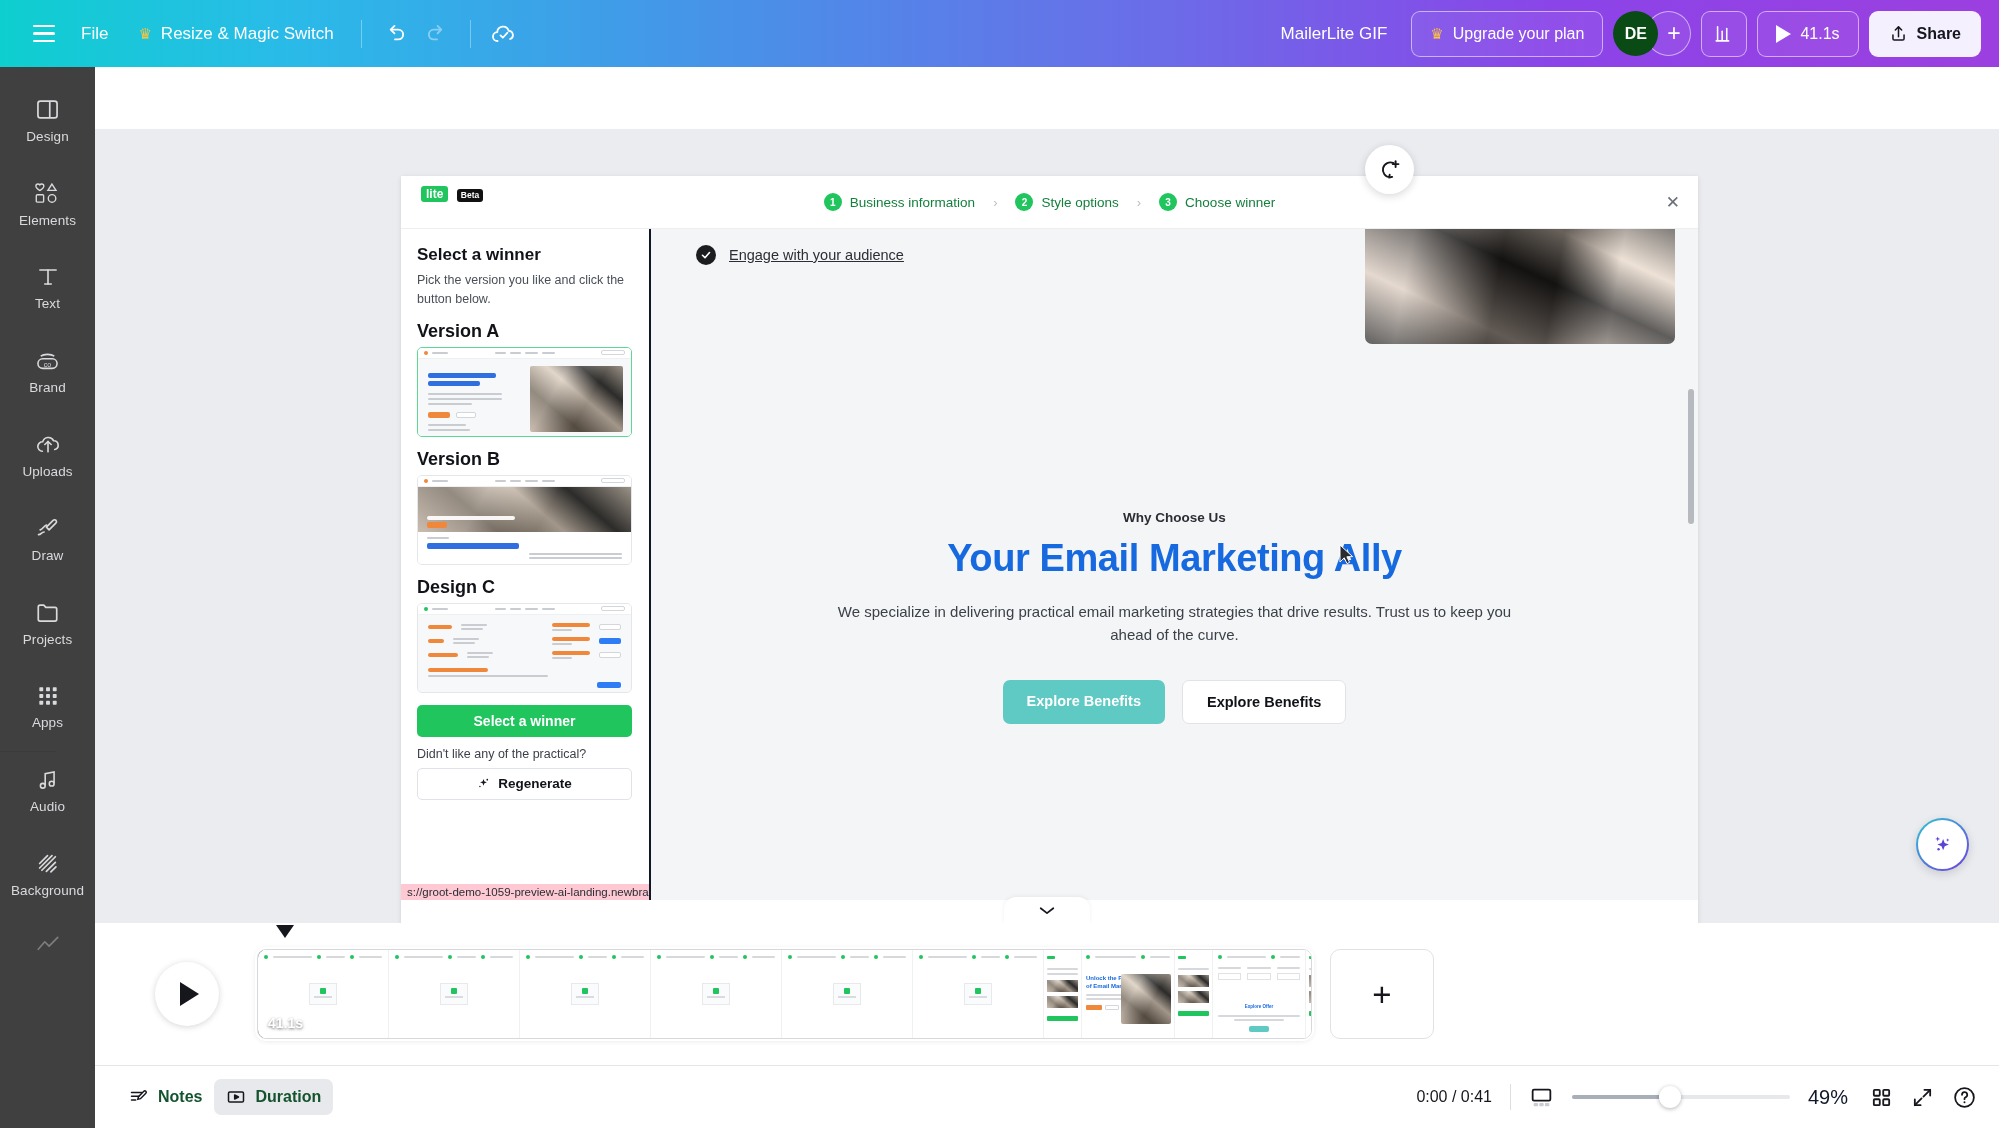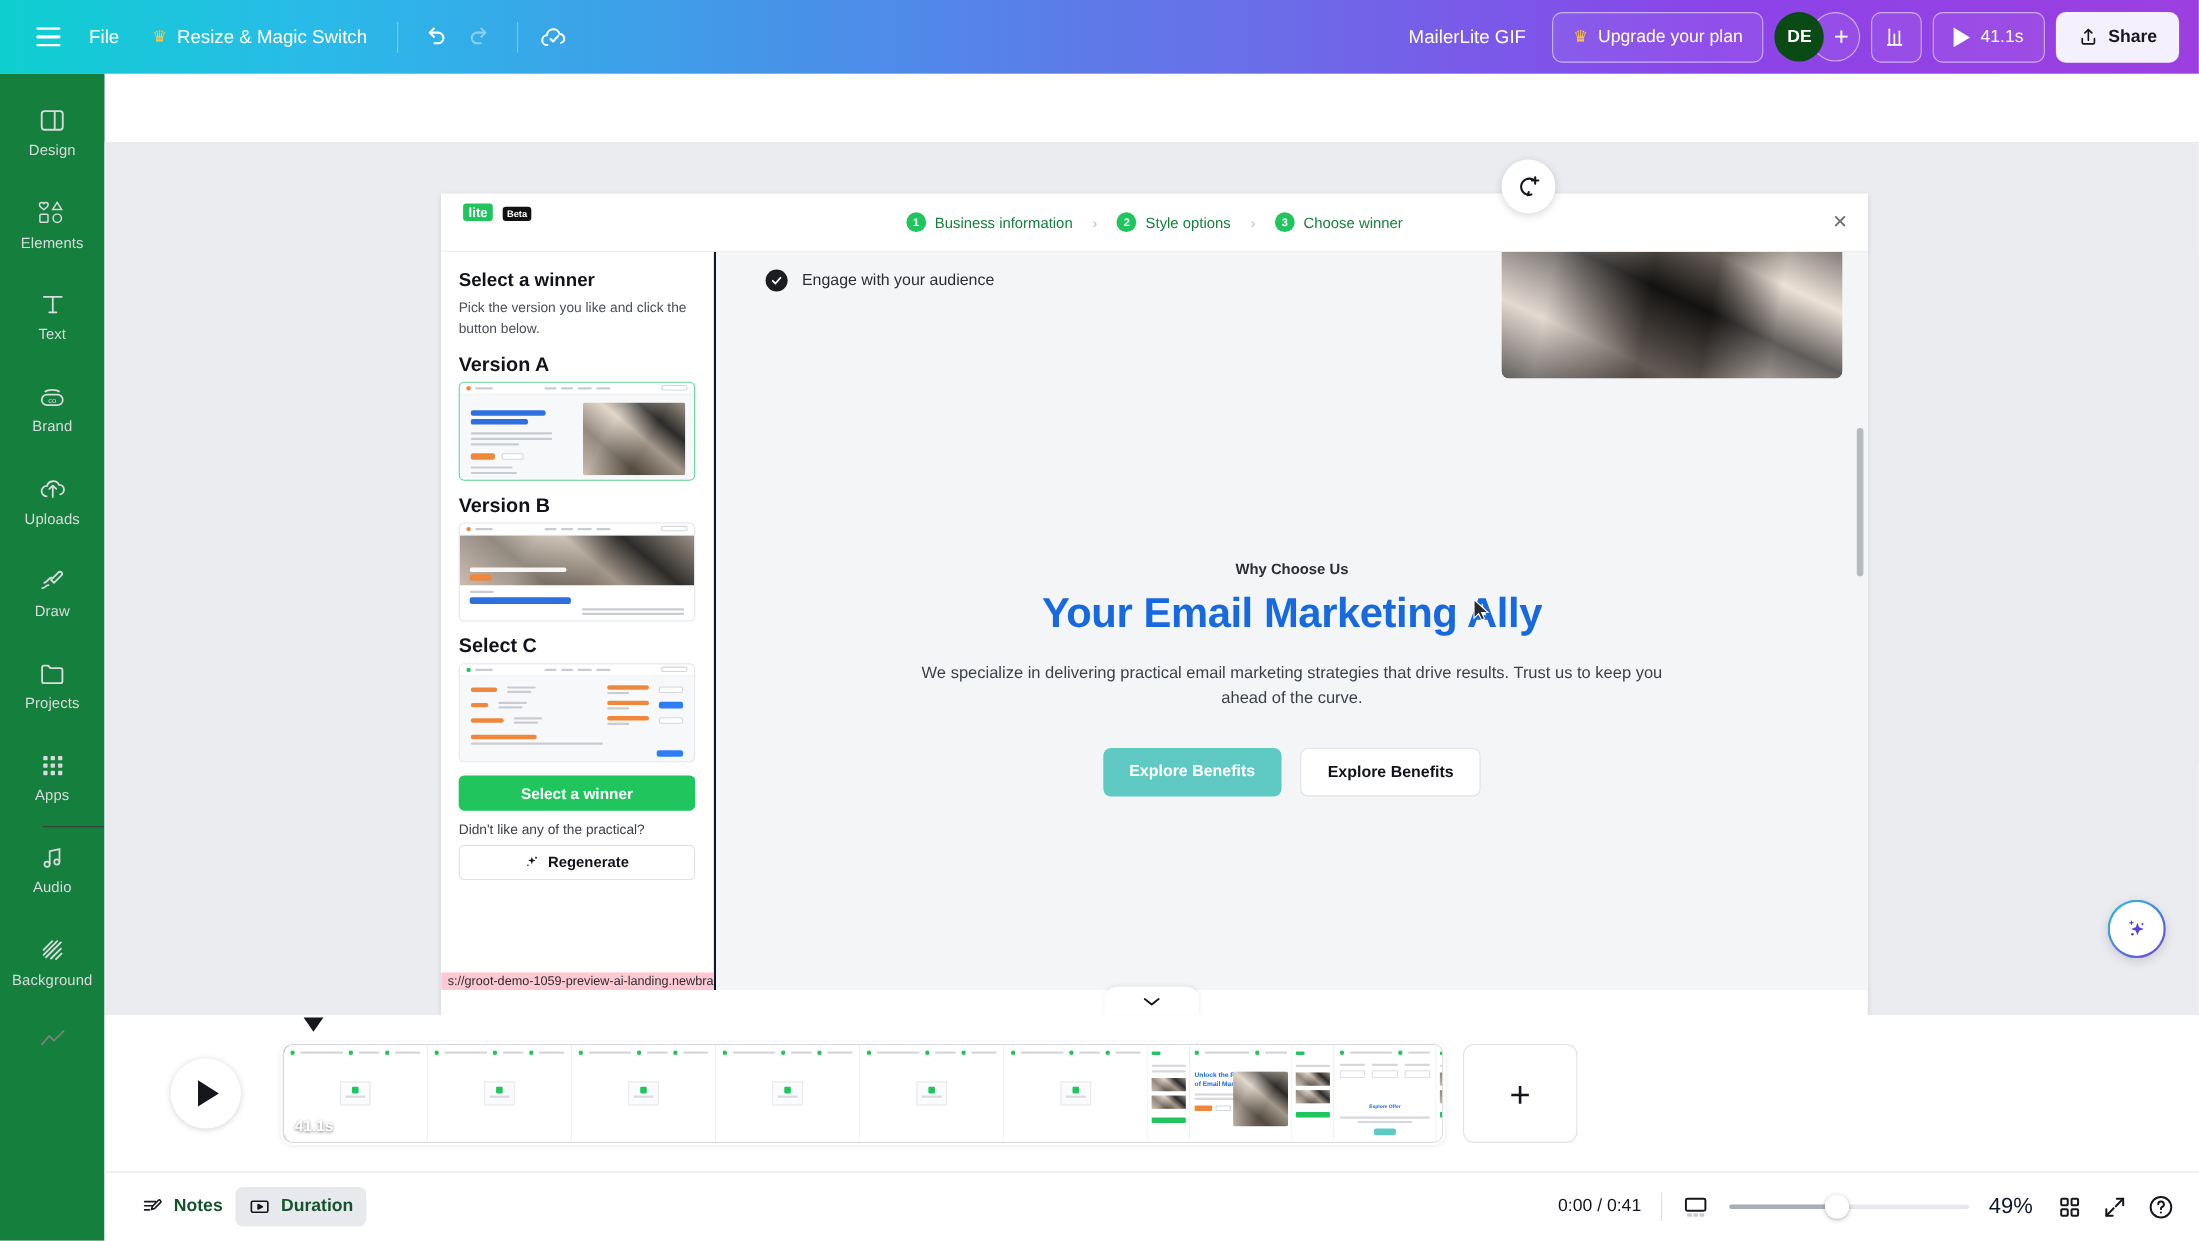--- a/index.html
+++ b/index.html
@@ -61,22 +61,22 @@
   }
   .share-btn {
     height: 46px; background: #f4f0fd; color: #16161d; border-radius: 9px;
     display: flex; align-items: center; gap: 9px; padding: 0 20px;
     font-size: 16px; font-weight: 700; cursor: pointer;
   }
 
   
   .rail {
     position: absolute; left: 0; top: 67px; width: 95px; height: 1061px;
-    background: #15803d; display: flex; flex-direction: column;
-    align-items: flex-end; padding-top: 18px; overflow: hidden;
+    background: #404040; display: flex; flex-direction: column;
+    align-items: flex-start; padding-top: 18px; overflow: hidden;
   }
   .rail-item {
     width: 95px; padding: 11px 0 9px; display: flex; flex-direction: column;
     align-items: center; gap: 6px; cursor: pointer; color: #cfd0d3;
   }
   .rail-label { font-size: 13.5px; color: #d9dadd; letter-spacing: .1px; }
   .rail-div { width: 56px; height: 1px; background: #3a3b3e; margin: 12px 0 4px; }
   .rail-gap { height: 16px; }
 
   
@@ -169,21 +169,21 @@
   .statusurl {
     position: absolute; left: 0; bottom: 0; background: #ffc9d4; color: #2a2d33;
     font-size: 11.5px; padding: 2px 6px; white-space: nowrap;
   }
   .page-right { flex: 1; background: #f4f5f6; position: relative; overflow: hidden; }
   .engage { display: flex; align-items: center; gap: 13px; padding: 16px 0 0 45px; }
   .check-circle {
     width: 20px; height: 20px; border-radius: 50%; background: #1c1d20;
     display: flex; align-items: center; justify-content: center;
   }
-  .engage-txt { font-size: 14.5px; color: #2b2e34; }
+  .engage-txt { font-size: 14.5px; color: #2b2e34; text-decoration: underline; }
   .hero-img {
     position: absolute; right: 23px; top: -70px; width: 310px; height: 185px;
     border-radius: 7px; overflow: hidden;
     background-image:
       linear-gradient(100deg, rgba(255,255,255,.30) 0 18%, rgba(0,0,0,.55) 45% 62%, rgba(255,255,255,.25) 80% 100%),
       linear-gradient(25deg, #1c1b1a 0%, #d9c8bb 22%, #2a2725 45%, #e8d8c9 62%, #201f1e 85%, #cfbfae 100%);
     background-size: cover;
   }
   .why { text-align: center; margin-top: 245px; font-size: 13.5px; font-weight: 700; color: #2b2e34; }
   .ally {
@@ -576,21 +576,21 @@
               <div style="display:flex;gap:8px;margin-top:4px">
                 <div style="flex:1"></div>
                 <div style="flex:1">
                     <div class="tline"></div>
                     <div class="tline" style="margin-top:2px"></div>
                   </div>
               </div>
             </div>
           </div>
 
-          <div class="ver-label">Select C</div>
+          <div class="ver-label">Design C</div>
           <div class="thumb">
             <div class="tnav">
               <span class="tdot" style="background:#20c55e"></span>
               <span class="tline" style="width:16px"></span>
               <span style="flex:1"></span>
               <span class="tline" style="width:11px"></span>
                 <span class="tline" style="width:11px"></span>
               <span class="tline" style="width:13px"></span>
                 <span class="tline" style="width:13px"></span>
               <span style="flex:1"></span>

